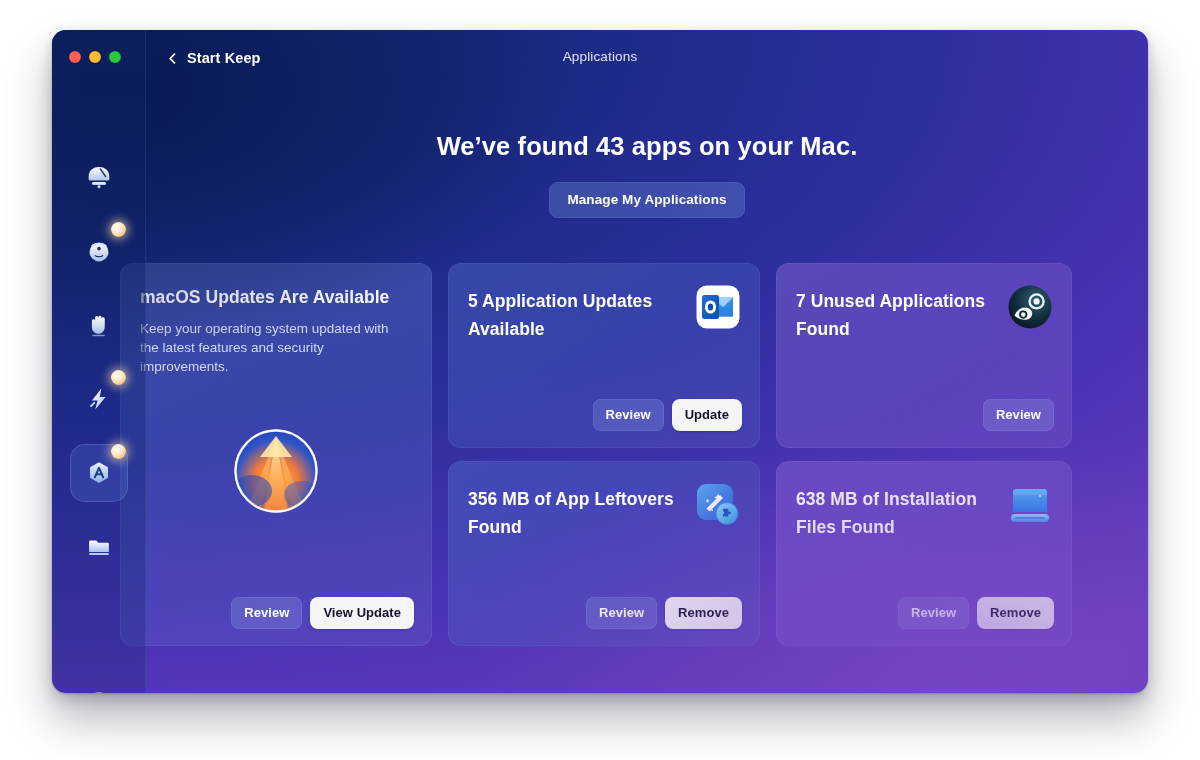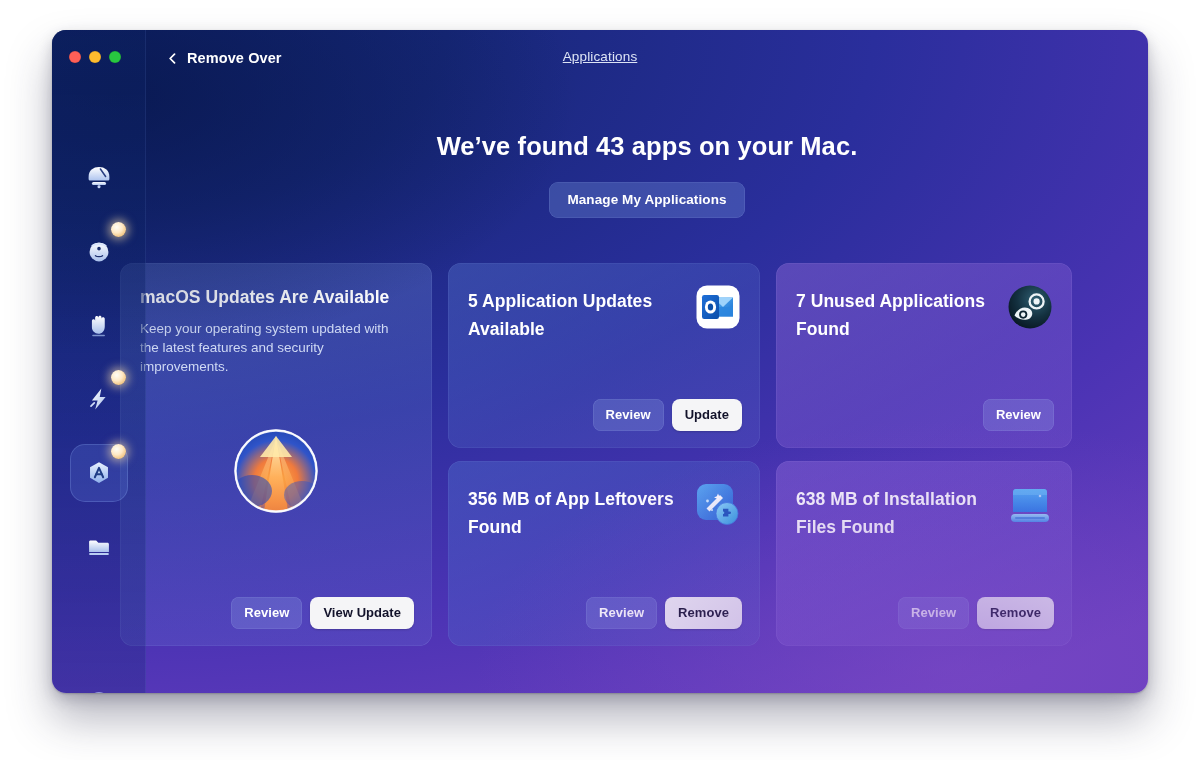--- a/index.html
+++ b/index.html
@@ -98,21 +98,20 @@
 
   .window-title {
     position: absolute;
     left: 0; right: 0;
     top: 19px;
     text-align: center;
     color: #dde4f5;
     font-size: 13.5px;
     font-weight: 400;
     letter-spacing: 0.15px;
-    text-decoration: underline;
   }
 
   
   .sidebar {
     position: absolute;
     left: 0; top: 0;
     width: 94px;
     height: 100%;
     z-index: 3;
     background: linear-gradient(180deg, rgba(12, 32, 96, 0.52) 0%, rgba(14, 36, 108, 0.40) 55%, rgba(22, 40, 120, 0.30) 100%);
@@ -311,21 +310,21 @@
       <div class="traffic-lights">
         <span class="light close"></span>
         <span class="light min"></span>
         <span class="light zoom"></span>
       </div>
 
       <div class="start-over">
         <svg class="chev" viewBox="0 0 12 12">
           <path d="M8.2 1.3 L3.4 6 L8.2 10.7" fill="none" stroke="#ffffff" stroke-width="1.9" stroke-linecap="round" stroke-linejoin="round"></path>
         </svg>
-        <span class="start-over-label">Remove Over</span>
+        <span class="start-over-label">Start Keep</span>
       </div>
 
       <div class="window-title">Applications</div>
     </div>
 
     <div class="sidebar">
 
       <div class="sb-item">
         <svg class="glyph" viewBox="0 0 36 36">
           <defs>

